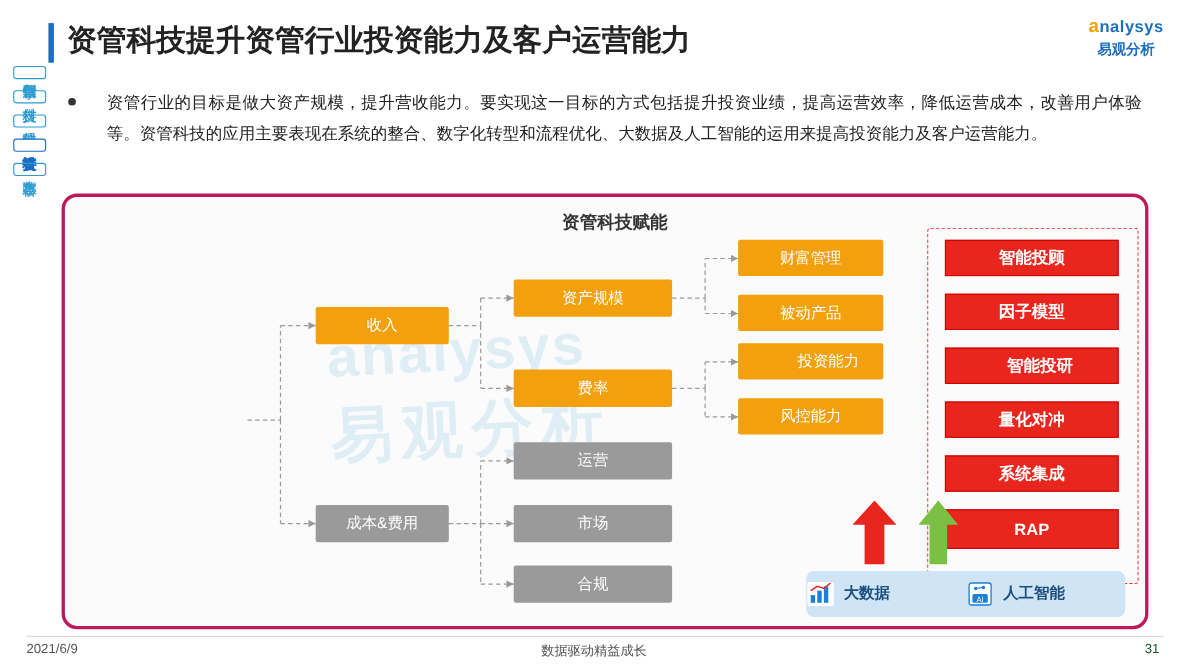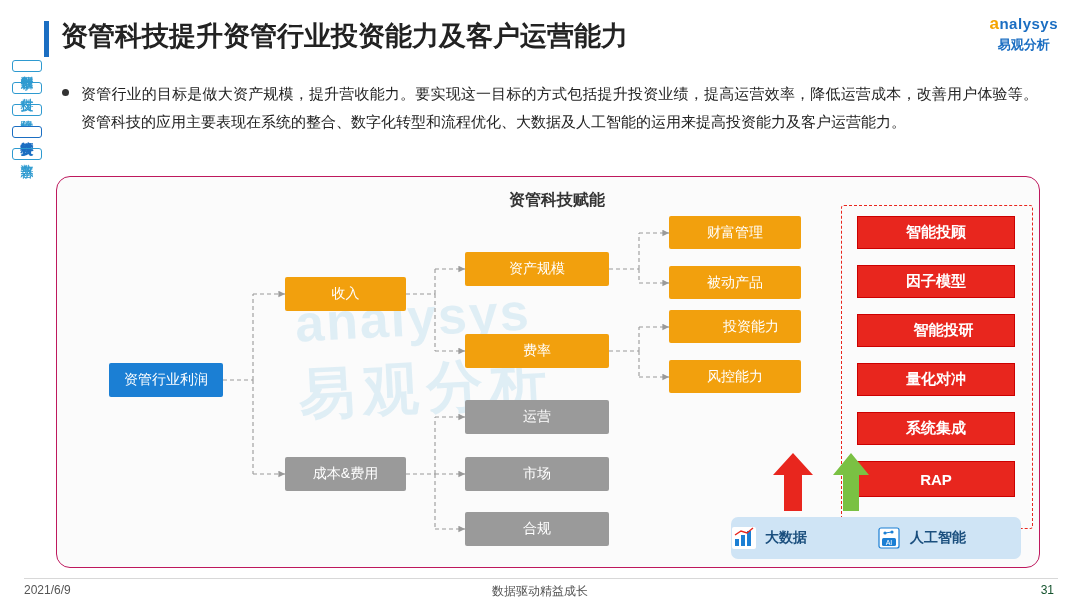--- a/index.html
+++ b/index.html
@@ -51,32 +51,32 @@
   
   .logo {
     position:absolute; right:22px; top:14px; text-align:center;
   }
   .logo-top { font-size:15px; color:#1b6ec2; font-weight:bold; letter-spacing:.5px;}
   .logo-top .mark { color:#f5a300; font-size:17px; }
   .logo-bottom { font-size:13px; color:#1b6ec2; font-weight:bold; margin-top:2px;}
   
   .bullet-row {
     position:absolute; left:62px; top:80px; width:976px;
-    display:flex; align-items:flex-start;
+    display:flex; align-items:flex-start;gap:16px;
   }
   .bullet-dot {
     width:7px; height:7px; border-radius:50%; background:#333; margin-top:9px; margin-right:12px; flex:none;
   }
   .bullet-text {
     font-size:15px; line-height:28px; color:#222; text-align:justify;
   }
   
   .panel {
     position:absolute; left:56px; top:176px; width:982px; height:390px;
-    background:#fbfbfb; border:1px solid #be185d; border-radius:14px;
+    background:#fbfbfb; border:3px solid #be185d; border-radius:14px;
     overflow:hidden;
   }
   .panel-title {
     position:absolute; left:452px; top:13px; font-size:16px; color:#333; font-weight:bold;
   }
   
   .watermark {
     position:absolute; left:240px; top:110px; opacity:.13; pointer-events:none;
     transform:rotate(-3deg);
   }
@@ -185,21 +185,20 @@
       <path d="M582,106 L612,106" marker-end="url(#ah)"></path>
 
       <path d="M552,174 L582,174"></path>
       <path d="M582,174 L582,150"></path>
       <path d="M582,174 L582,200"></path>
       <path d="M582,150 L612,150" marker-end="url(#ah)"></path>
       <path d="M582,200 L612,200" marker-end="url(#ah)"></path>
     </g>
   </svg>
 
-  <div class="nodebox node-blue" style="left:52px; top:186px; width:114px; height:34px;">资管行业利润</div>
 
   <div class="nodebox node-orange" style="left:228px; top:100px; width:121px; height:34px;">收入</div>
   <div class="nodebox node-gray" style="left:228px; top:280px; width:121px; height:34px;">成本&amp;费用</div>
 
   <div class="nodebox node-orange" style="left:408px; top:75px; width:144px; height:34px;">资产规模</div>
   <div class="nodebox node-orange" style="left:408px; top:157px; width:144px; height:34px;">费率</div>
   <div class="nodebox node-gray" style="left:408px; top:223px; width:144px; height:34px;">运营</div>
   <div class="nodebox node-gray" style="left:408px; top:280px; width:144px; height:34px;">市场</div>
   <div class="nodebox node-gray" style="left:408px; top:335px; width:144px; height:34px;">合规</div>
 

